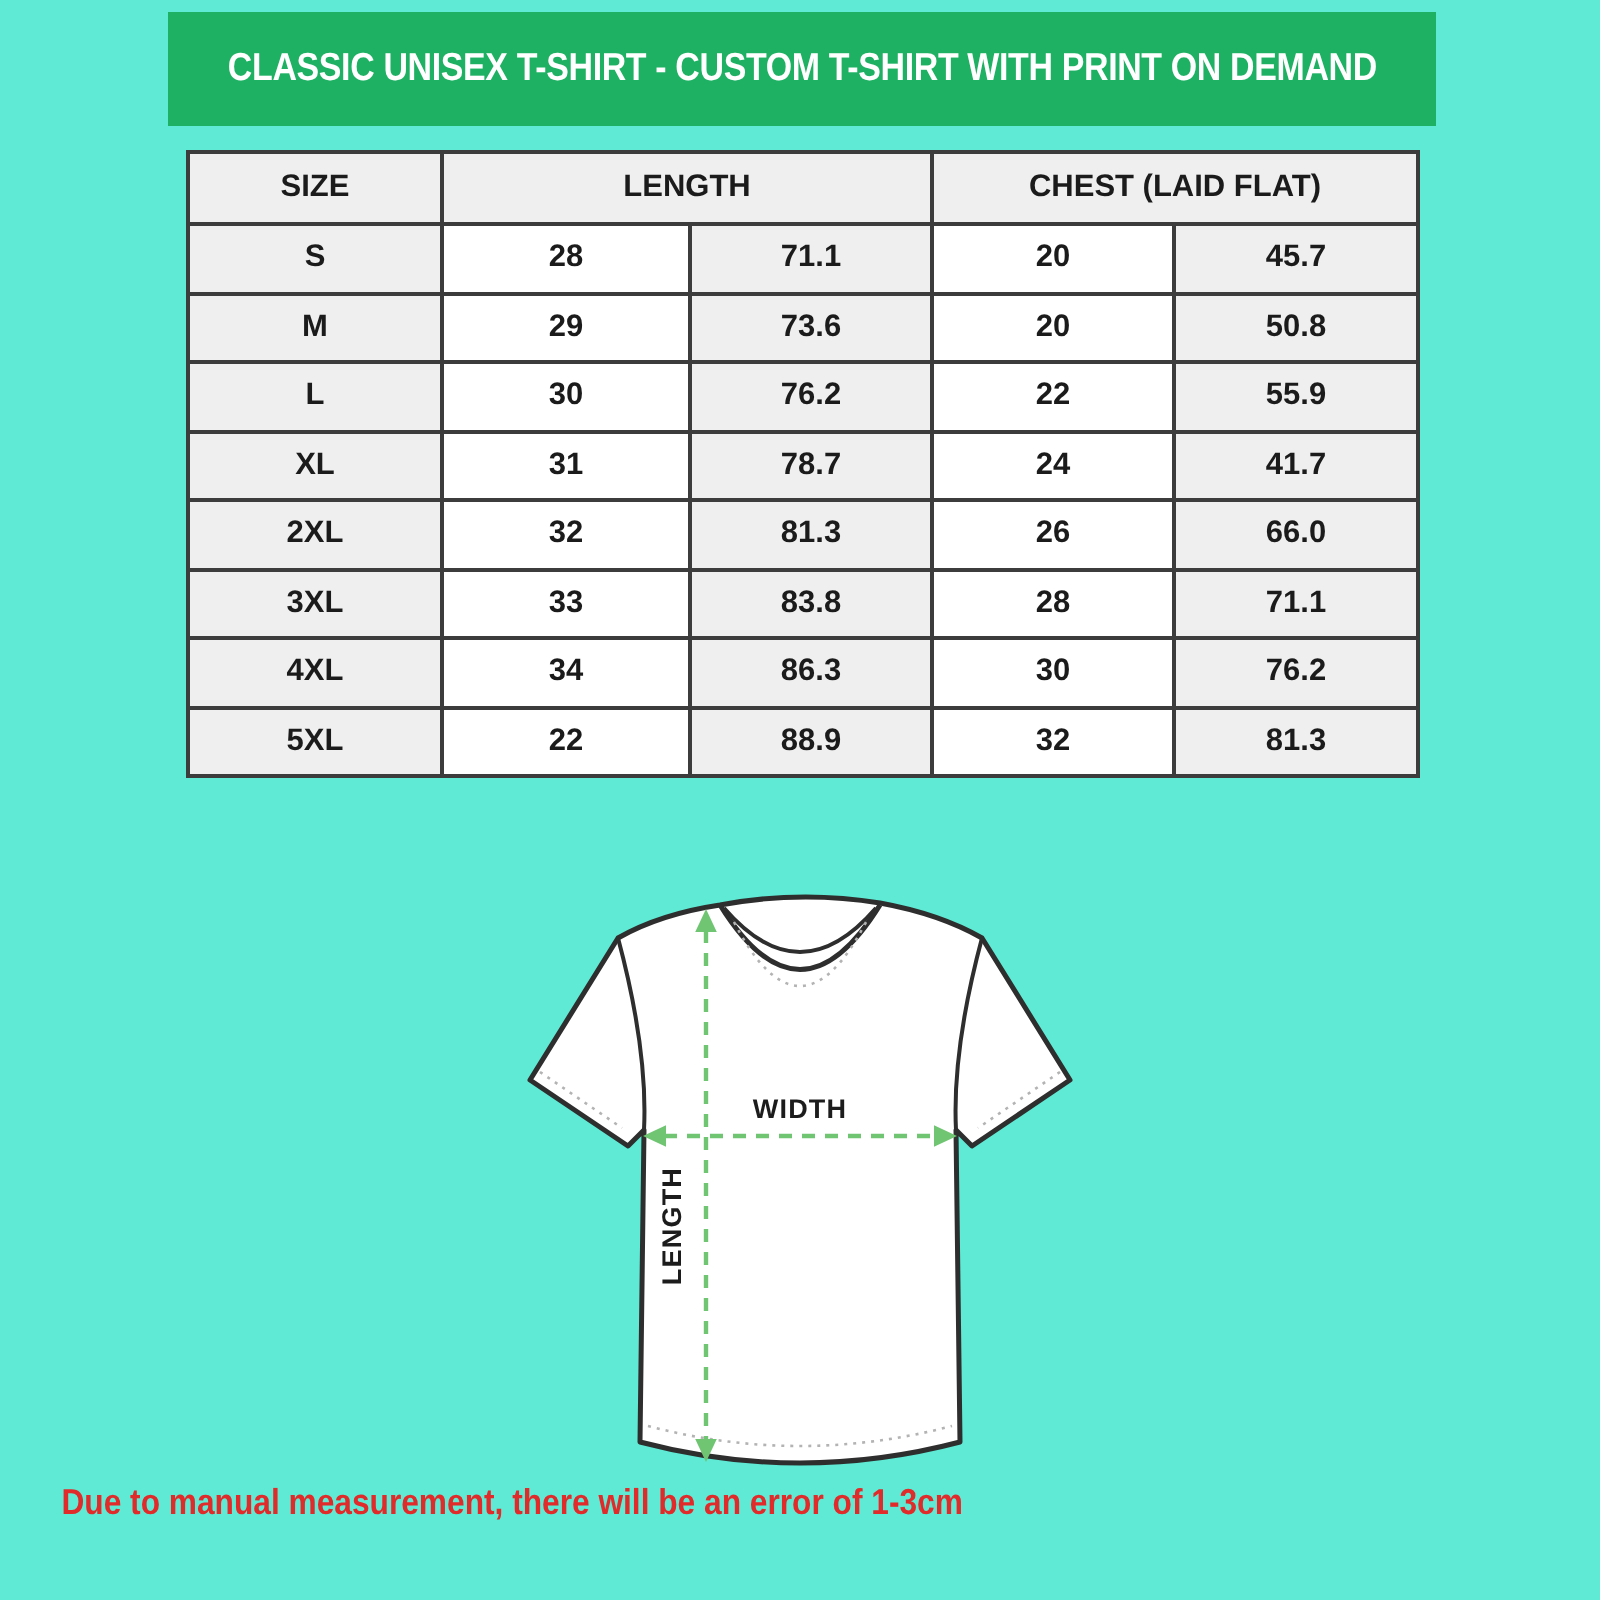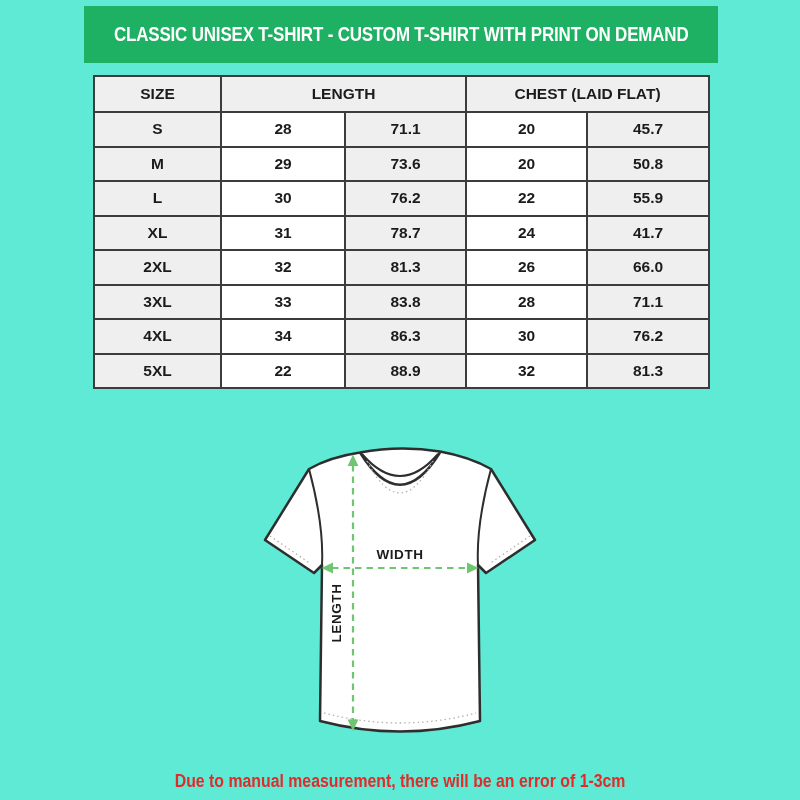--- a/index.html
+++ b/index.html
@@ -57,23 +57,22 @@
     color: #1b1b1b;
     padding: 0;
   }
   table.size-table th { height: 34px; background: #f0efef; }
   table.size-table td { height: 32.5px; background: #ffffff; }
   table.size-table td.g { background: #f0efef; }
   
   .note {
     position: absolute;
     left: 0;
-    top: 771px;
+    top: 741px;
     width: 800px;
-    text-align: center;
   }
   .note-text {
     display: inline-block;
     color: #e12b2b;
     font-weight: bold;
     font-size: 18px;
     white-space: nowrap;
     transform: scaleX(0.88);
     transform-origin: center;
   }

